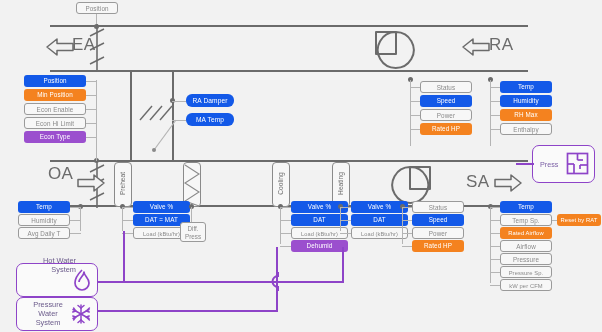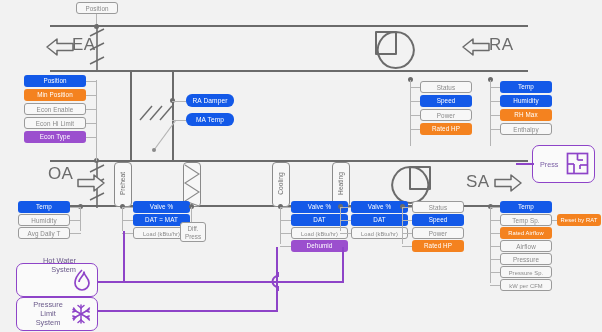--- a/index.html
+++ b/index.html
@@ -294,21 +294,21 @@
     <span>Hot Water</span><br>
     <span>System</span>
   </div>
   <svg style="left:72px;top:269px;width:20px;height:23px;">
     <path d="M10,1 C10,1 3,8 3,14 A7,7 0 0,0 17,14 C17,9 12,7 12,3 C12,7 7,9 7,13" fill="none" stroke="#8e44c8" stroke-width="1.7" stroke-linejoin="round"></path>
   </svg>
 
   <div class="sysbox" style="left:16px;top:297px;width:82px;height:34px;"></div>
   <div class="systxt" style="left:22px;top:300px;width:52px;text-align:center;">
     <span>Pressure</span><br>
-    <span>Limit</span><br>
+    <span>Water</span><br>
     <span>System</span>
   </div>
   <svg style="left:70px;top:303px;width:22px;height:22px;">
     <g stroke="#8e44c8" stroke-width="1.5" stroke-linecap="round">
       <line x1="11" y1="2" x2="11" y2="20"></line>
       <line x1="3" y1="6.5" x2="19" y2="15.5"></line>
       <line x1="3" y1="15.5" x2="19" y2="6.5"></line>
       <line x1="11" y1="5" x2="8" y2="2.5"></line>
         <line x1="11" y1="5" x2="14" y2="2.5"></line>
       <line x1="11" y1="17" x2="8" y2="19.5"></line>

